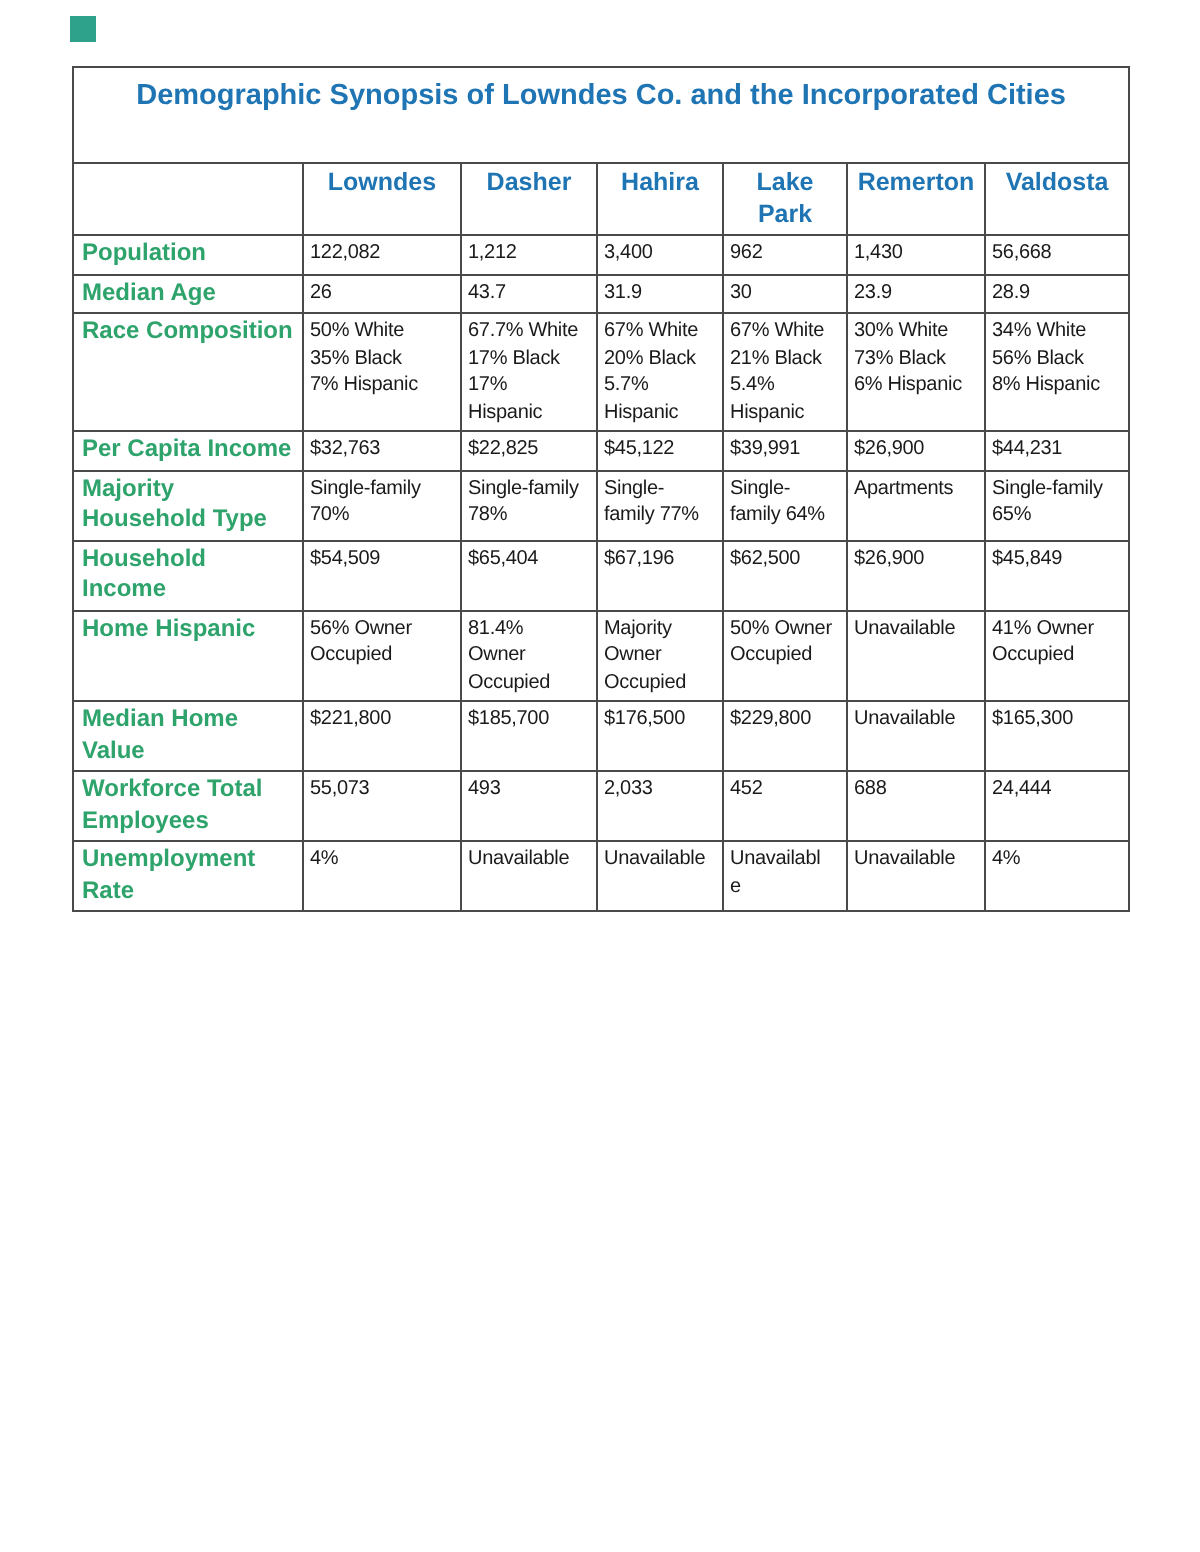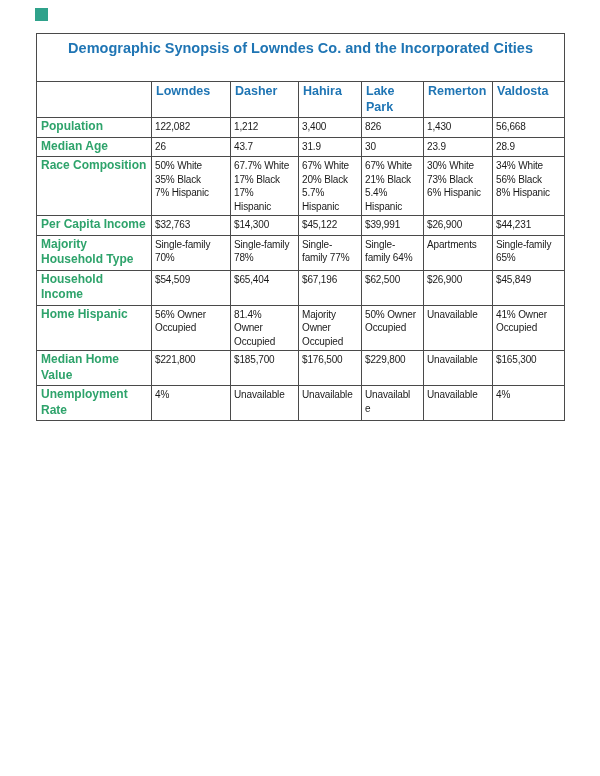--- a/index.html
+++ b/index.html
@@ -45,20 +45,21 @@
     line-height: 18px;
     padding-top: 5px;
   }
   .header-row td { height: 29px; }
   .header-cell {
     color: var(--c-header, #1f75b4);
     font-weight: bold;
     font-size: 12.5px;
     line-height: 15.5px;
     padding: 2px 4px;
+    text-align: center;
   }
   .corner-cell { background: #ffffff; }
   tbody tr { height: 18px; }
   .label-cell {
     color: var(--c-label, #2ea36b);
     font-weight: bold;
     font-size: 12px;
     line-height: 15.5px;
     padding: 1px 4px 2px 4px;
   }
@@ -101,21 +102,21 @@
           <td class="header-cell">Remerton</td>
           <td class="header-cell">Valdosta</td>
         </tr>
     </thead>
     <tbody id="table-body">
         <tr>
           <td class="label-cell">Population</td>
           <td class="value-cell">122,082</td>
           <td class="value-cell">1,212</td>
           <td class="value-cell">3,400</td>
-          <td class="value-cell">826</td>
+          <td class="value-cell">962</td>
           <td class="value-cell">1,430</td>
           <td class="value-cell">56,668</td>
         </tr>
         <tr>
           <td class="label-cell">Median Age</td>
           <td class="value-cell">26</td>
           <td class="value-cell">43.7</td>
           <td class="value-cell">31.9</td>
           <td class="value-cell">30</td>
           <td class="value-cell">23.9</td>
@@ -141,21 +142,21 @@
           <td class="value-cell">30% White
 73% Black
 6% Hispanic</td>
           <td class="value-cell">34% White
 56% Black
 8% Hispanic</td>
         </tr>
         <tr>
           <td class="label-cell">Per Capita Income</td>
           <td class="value-cell">$32,763</td>
-          <td class="value-cell">$14,300</td>
+          <td class="value-cell">$22,825</td>
           <td class="value-cell">$45,122</td>
           <td class="value-cell">$39,991</td>
           <td class="value-cell">$26,900</td>
           <td class="value-cell">$44,231</td>
         </tr>
         <tr>
           <td class="label-cell">Majority
 Household Type</td>
           <td class="value-cell">Single-family
 70%</td>
@@ -199,20 +200,30 @@
           <td class="label-cell">Median Home
 Value</td>
           <td class="value-cell">$221,800</td>
           <td class="value-cell">$185,700</td>
           <td class="value-cell">$176,500</td>
           <td class="value-cell">$229,800</td>
           <td class="value-cell">Unavailable</td>
           <td class="value-cell">$165,300</td>
         </tr>
         <tr>
+          <td class="label-cell">Workforce Total
+Employees</td>
+          <td class="value-cell">55,073</td>
+          <td class="value-cell">493</td>
+          <td class="value-cell">2,033</td>
+          <td class="value-cell">452</td>
+          <td class="value-cell">688</td>
+          <td class="value-cell">24,444</td>
+        </tr>
+        <tr>
           <td class="label-cell">Unemployment
 Rate</td>
           <td class="value-cell">4%</td>
           <td class="value-cell">Unavailable</td>
           <td class="value-cell">Unavailable</td>
           <td class="value-cell">Unavailabl
 e</td>
           <td class="value-cell">Unavailable</td>
           <td class="value-cell">4%</td>
         </tr>

